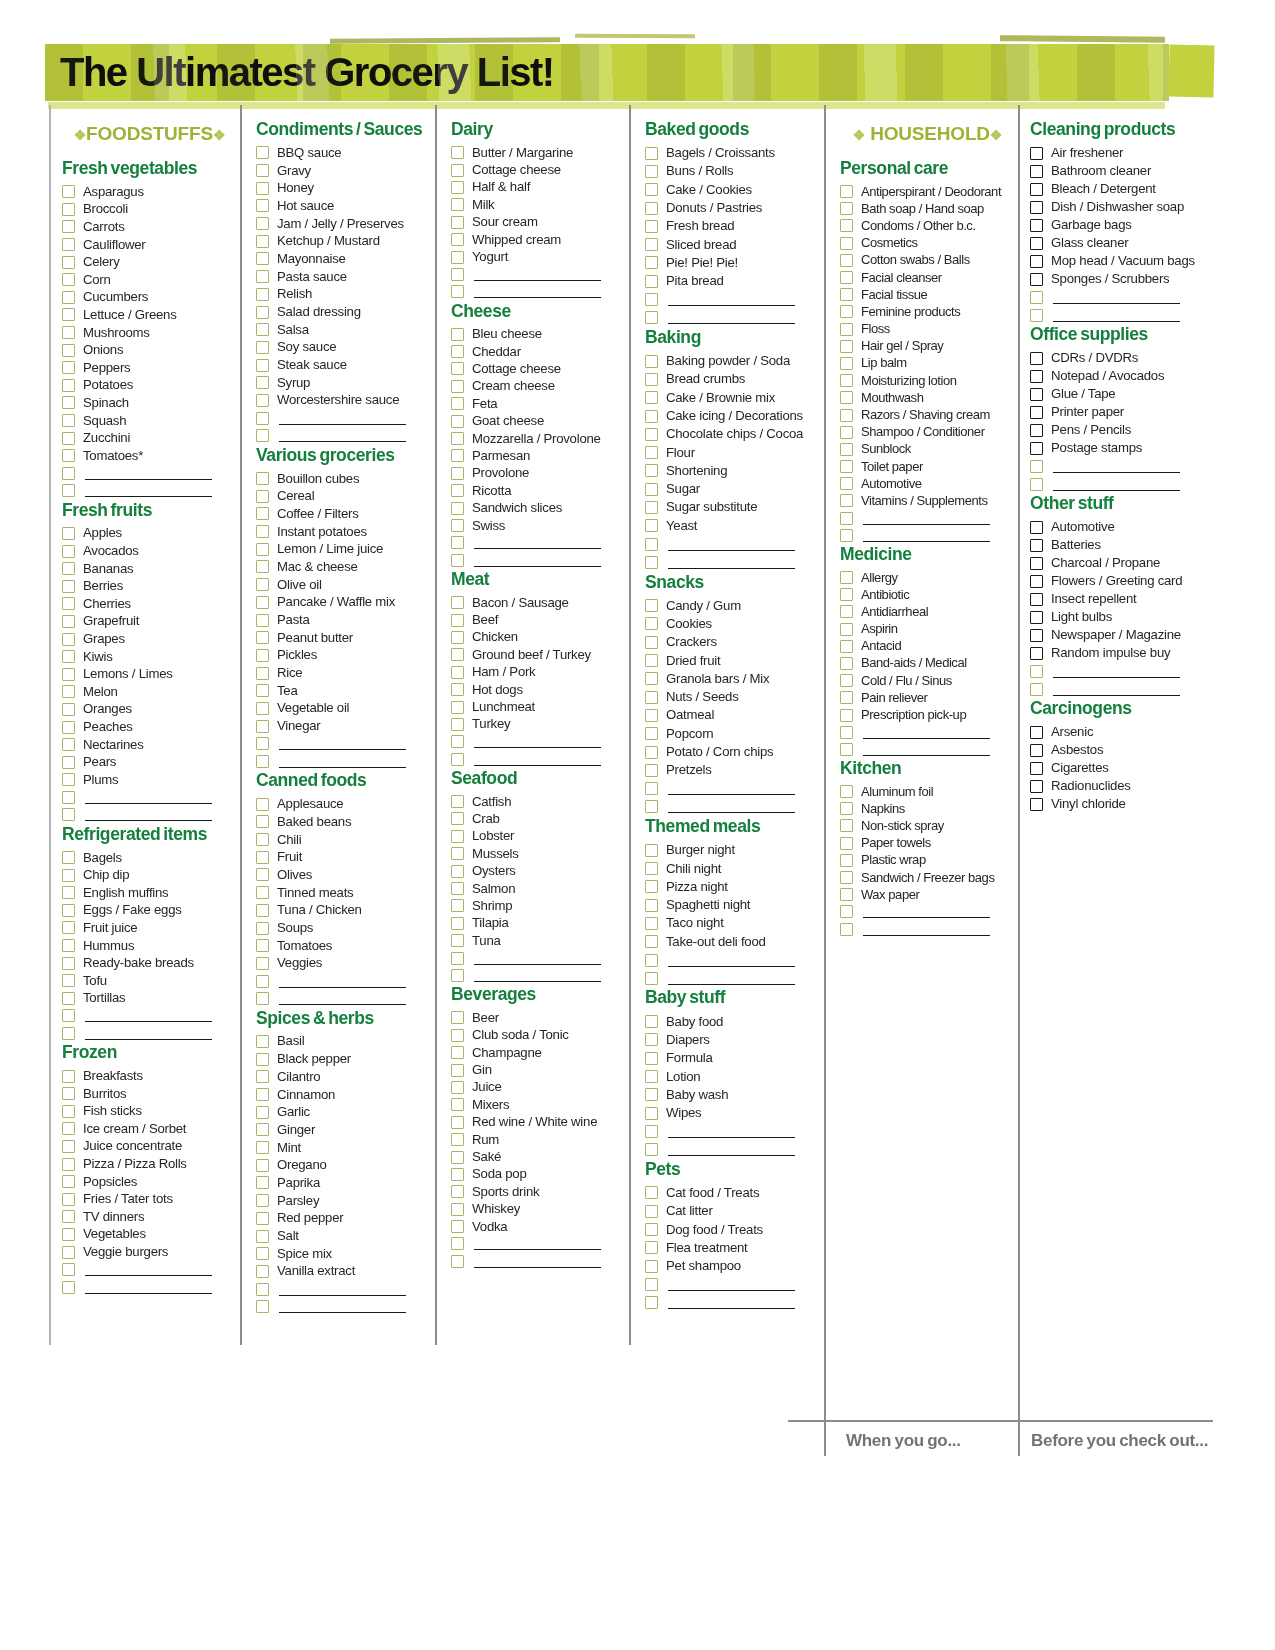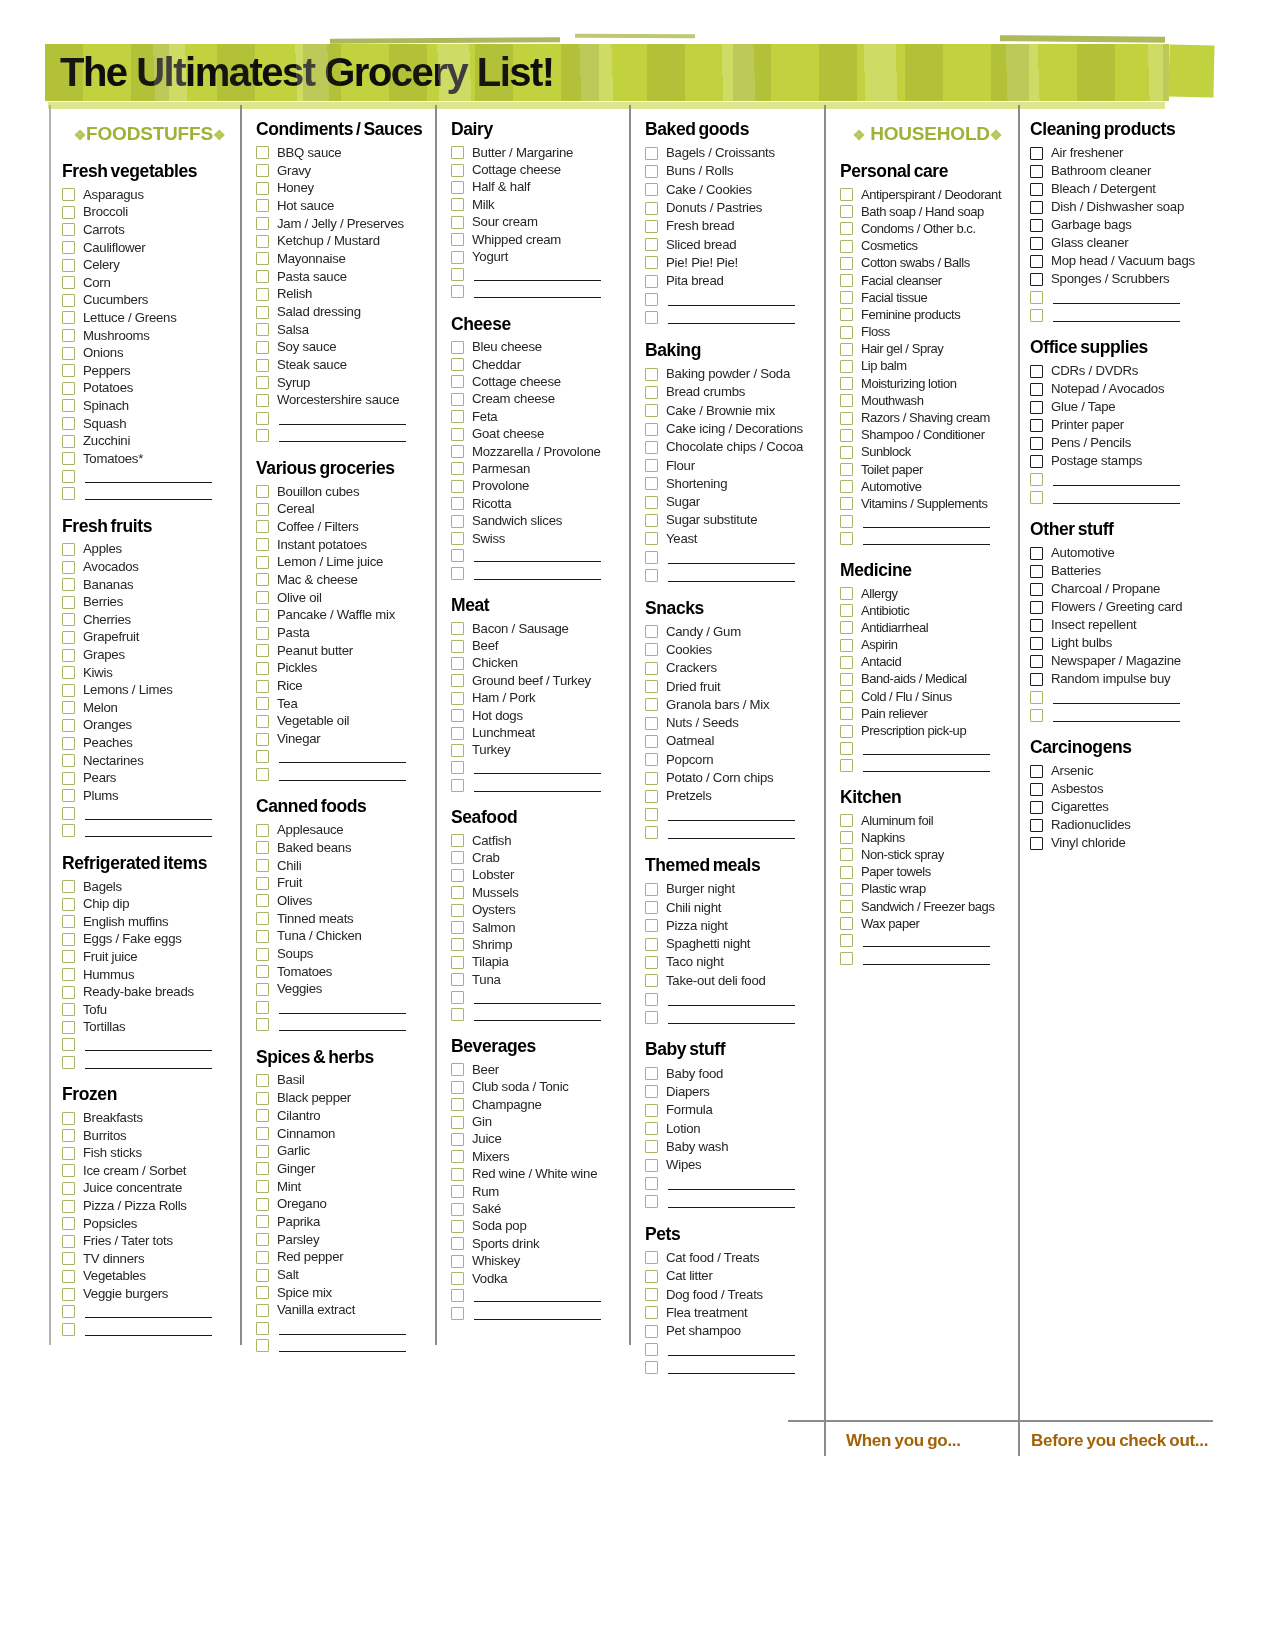--- a/index.html
+++ b/index.html
@@ -24,37 +24,37 @@
   
   .vline{position:absolute;top:105px;width:2px;background:#8c8c8c;}
   .vline.edge{width:1.5px;background:#b3b3b3;}
   .hline-footer{position:absolute;left:788px;top:1420px;width:425px;height:2px;background:#8c8c8c;}
 
   
   .col{position:absolute;top:105px;width:193px;padding:14px 4px 0 14px;box-sizing:border-box;}
   .colbanner{font-size:19px;font-weight:bold;text-align:center;line-height:26px;margin:2px 0 10px 0;
      color:#9fb235;letter-spacing:-0.2px;white-space:nowrap;}
   .colbanner .dia{font-size:14px;color:#b6c654;}
-  .sec{margin-top:13px;}
+  .sec{margin-top:0;}
   .col > .sec:first-child{margin-top:0;}
   .sec.other-sec{margin-top:24px;}
   .sec h2{font-size:17.5px;font-weight:bold;letter-spacing:-0.4px;word-spacing:-1.5px;
-     margin:0 0 4px 0;line-height:21px;color:#000000;white-space:nowrap;}
+     margin:0 0 4px 0;line-height:21px;color:#15803d;white-space:nowrap;}
   .row{display:flex;align-items:center;height:var(--rh,17.7px);}
   .cb{width:11px;height:11px;border:1.6px solid #a9b465;border-radius:1px;background:#fff;
       flex:0 0 auto;margin-right:8px;}
   .cb.black{border-color:#1c1c1c;border-width:1.7px;}
   .lbl{font-size:13.2px;letter-spacing:-0.25px;color:#262626;white-space:nowrap;line-height:14px;}
   .col5 .lbl{font-size:13px;letter-spacing:-0.45px;}
   .blank{flex:0 0 127px;height:12px;border-bottom:1.6px solid #1a1a1a;margin-left:2px;}
   .plainline{width:152px;border-bottom:1.5px solid #111;height:17px;}
   .plainline.thick{border-bottom-width:2.5px;height:23px;}
 
   
-  .footer-label{position:absolute;top:1431px;font-size:17px;font-weight:bold;color:#a16207;
+  .footer-label{position:absolute;top:1431px;font-size:17px;font-weight:bold;color:#737373;
      letter-spacing:-0.3px;word-spacing:-1px;white-space:nowrap;}
 </style>
 </head>
 <body>
 
 <div class="page">
 
   <div class="banner">
     <h1>The Ultimatest Grocery List!</h1>
   </div>

